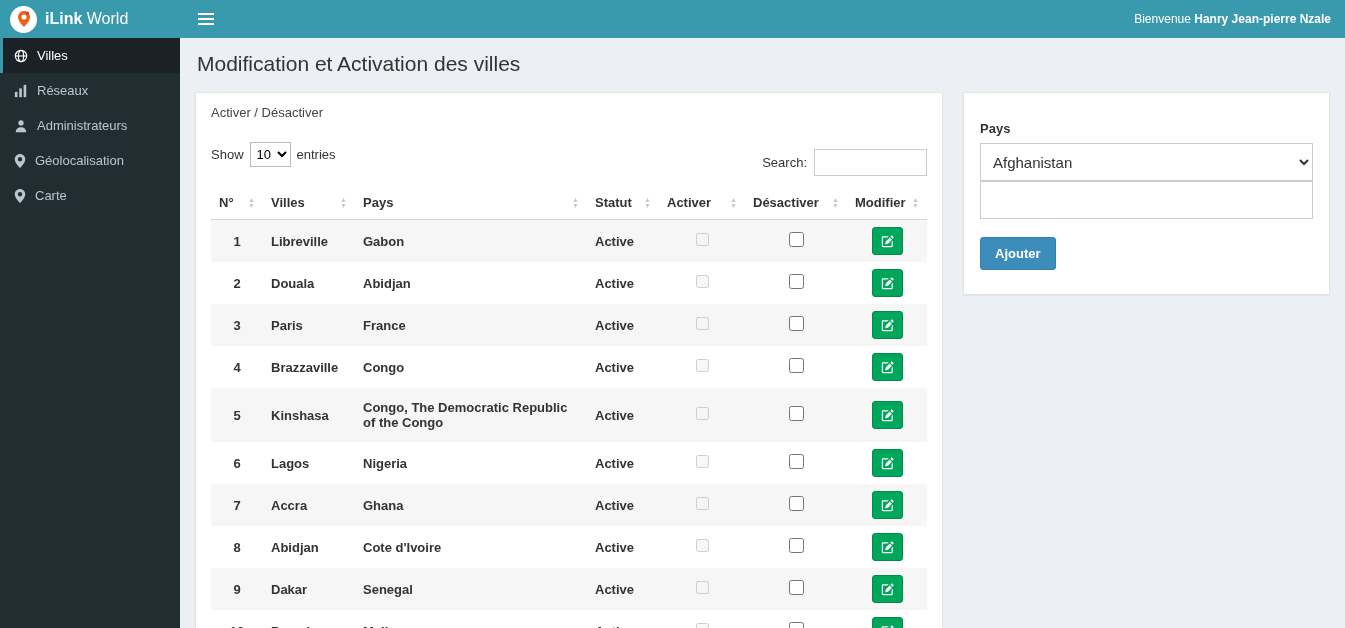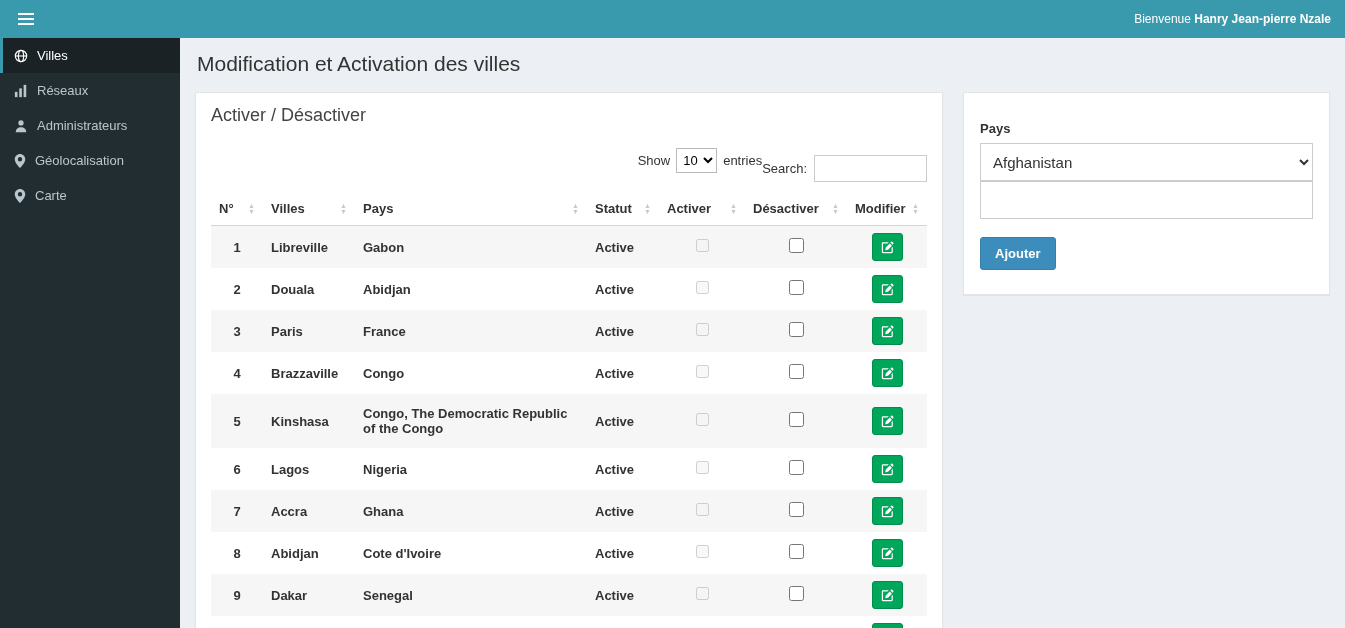--- a/index.html
+++ b/index.html
@@ -27,24 +27,24 @@
   .side-item svg { flex: 0 0 auto; }
   .side-item.active { background: #1a2226; color: #fff; border-left-color: #3a9aad; }
 
   
   .content { margin-left: 180px; padding: 50px 15px 0 15px; }
   .page-title { font-size: 21px; font-weight: 500; color: #333; margin: 2px 0 16px 2px; }
   .panels { display: flex; align-items: flex-start; gap: 20px; }
   .panel { background: #fff; border: 1px solid #e4e4e4; box-shadow: 0 1px 1px rgba(0,0,0,.05); }
   .panel-left { flex: 1; padding: 12px 15px 15px 15px; min-width: 0; }
   .panel-right { width: 367px; padding: 14px 16px 24px 16px; }
-  .panel-title { font-size: 18px; font-weight: 500; color: #444; margin-bottom: 12px; }
-
-  
-  .table-controls { display: flex; justify-content: flex-end; align-items: center; margin-bottom: 10px; }
+  .panel-title { font-size: 13px; font-weight: 500; color: #444; margin-bottom: 12px; }
+
+  
+  .table-controls { display: flex; justify-content: space-between; align-items: center; margin-bottom: 10px; }
   .length-ctl { display: flex; align-items: center; gap: 6px; color: #333; }
   .length-ctl select { height: 25px; border: 1px solid #bbb; background: #fff; font-family: inherit; font-size: 13px; padding: 1px 2px; }
   .search-ctl { display: flex; align-items: center; gap: 7px; margin-top: 17px; }
   .search-ctl input { width: 113px; height: 27px; border: 1px solid #ccc; padding: 3px 6px; font-family: inherit; font-size: 13px; }
 
   
   table.villes { width: 100%; border-collapse: collapse; }
   .villes th { text-align: left; font-weight: 700; font-size: 13px; color: #333; padding: 9px 8px; border-bottom: 1px solid #d6d6d6; cursor: pointer; white-space: nowrap; }
   .villes td { padding: 12px 8px; font-weight: 600; color: #333; vertical-align: middle; font-size: 13px; }
   .villes tbody tr:nth-child(odd) { background: #f6f6f6; }
@@ -66,20 +66,31 @@
   
   .form-label { display: block; font-weight: 700; font-size: 13px; color: #333; margin: 14px 0 7px 0; }
   .select-pays { width: 100%; height: 38px; border: 1px solid #ccc; background: #fff; font-family: inherit; font-size: 15px; color: #333; padding: 0 8px; }
   .input-ville { width: 100%; height: 38px; border: 1px solid #ccc; padding: 0 10px; font-family: inherit; font-size: 14px; }
   .btn-ajouter { margin-top: 18px; background: #3c8dbc; border: 1px solid #367fa9; color: #fff; padding: 8px 14px; border-radius: 3px; font-size: 13px; font-weight: 600; cursor: pointer; font-family: inherit; }
 </style>
 </head>
 <body>
 
 <div class="header">
+  <div class="brand">
+    <span class="logo">
+      <span style="display:inline-flex;">
+        <svg width="14" height="16" viewBox="0 0 12 16" fill="#e8641b">
+            <path d="M6 0C2.7 0 0 2.7 0 6c0 4.5 6 10 6 10s6-5.5 6-10c0-3.3-2.7-6-6-6zm0 8.5A2.5 2.5 0 1 1 6 3.5a2.5 2.5 0 0 1 0 5z"></path>
+            <circle cx="9.5" cy="2" r="1.6" fill="#d33"></circle>
+          </svg>
+      </span>
+    </span>
+    <span class="brand-text"><b>iLink</b> <span>World</span></span>
+  </div>
   <div class="topbar">
     <span class="hamburger">
         <i></i>
         <i></i>
         <i></i>
       </span>
     <span class="welcome"><span>Bienvenue</span> <b>Hanry Jean-pierre Nzale</b></span>
   </div>
 </div>
 

